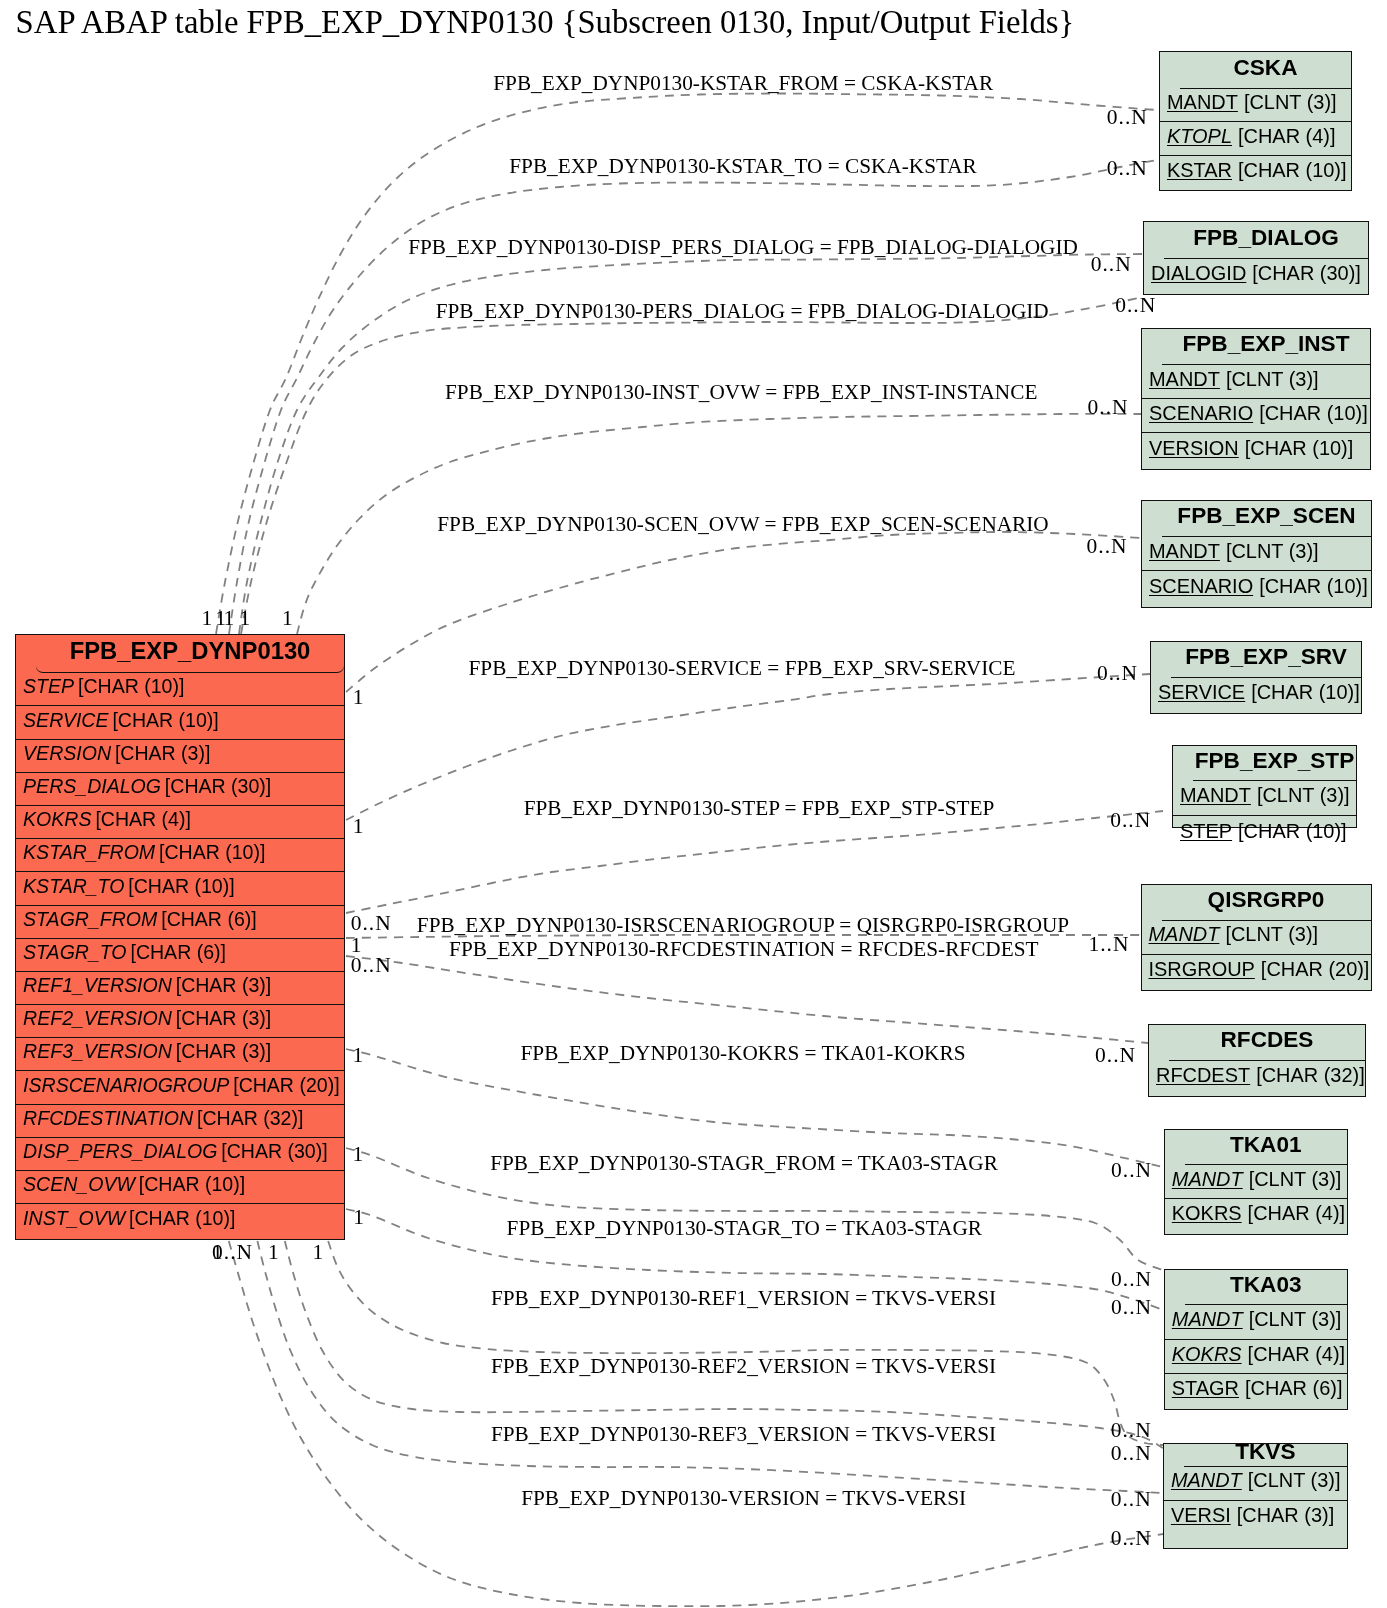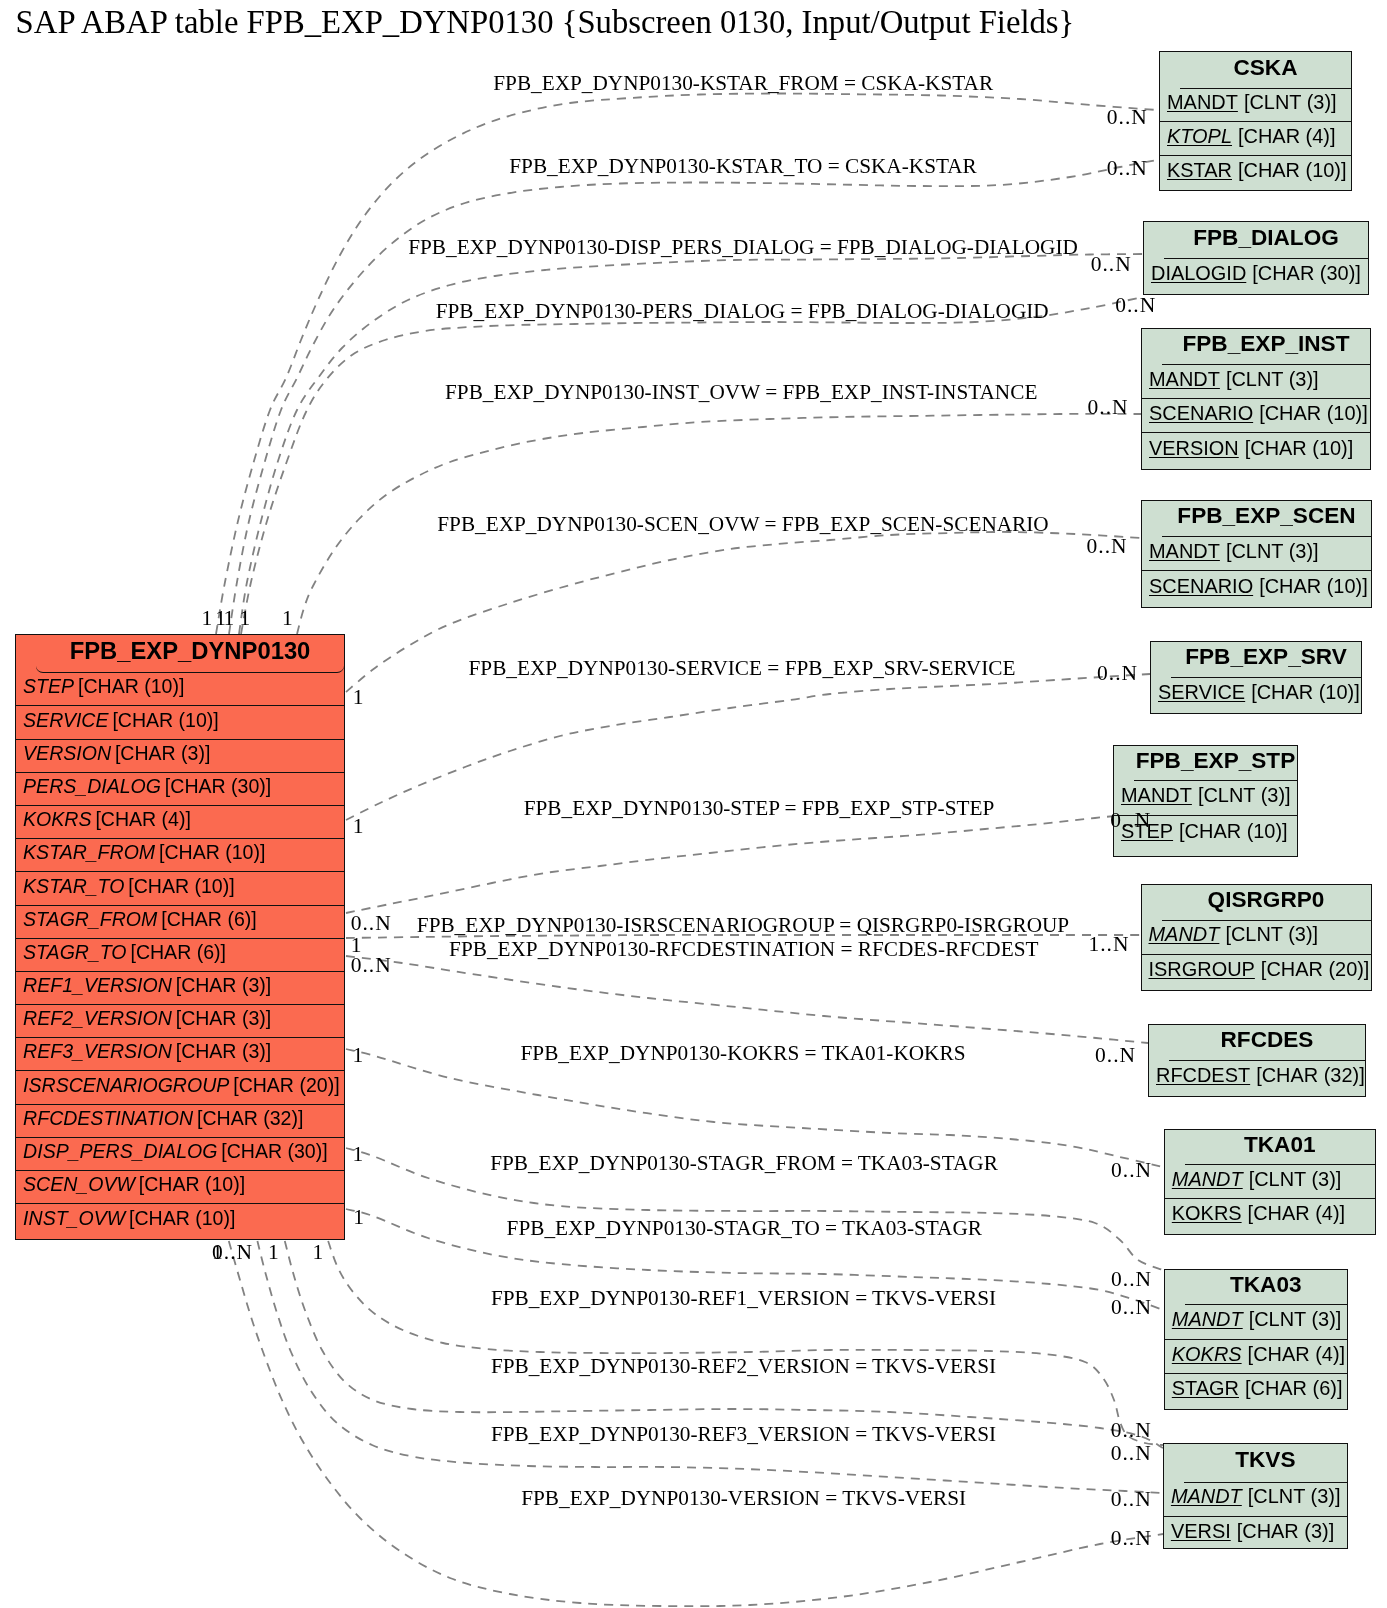--- a/index.html
+++ b/index.html
@@ -167,21 +167,21 @@
       <span class="ty">[CHAR (10)]</span>
     </div>
   </div>
 <div class="ent" style="left:1150px;top:640.5px;width:212px;height:73.9px">
     <div class="hdr" style="height:36.5px">FPB_EXP_SRV</div>
     <div class="row last" style="height:34px">
       <span class="u">SERVICE</span>
       <span class="ty">[CHAR (10)]</span>
     </div>
   </div>
-<div class="ent" style="left:1113px;top:745px;width:185px;height:112px">
+<div class="ent" style="left:1172px;top:745px;width:185px;height:83px">
     <div class="hdr" style="height:35.2px">FPB_EXP_STP</div>
     <div class="row" style="height:35px">
       <span class="u">MANDT</span>
       <span class="ty">[CLNT (3)]</span>
     </div>
     <div class="row last" style="height:35px">
       <span class="u">STEP</span>
       <span class="ty">[CHAR (10)]</span>
     </div>
   </div>
@@ -196,21 +196,21 @@
       <span class="ty">[CHAR (20)]</span>
     </div>
   </div>
 <div class="ent" style="left:1148px;top:1023.7px;width:218px;height:73.6px">
     <div class="hdr" style="height:35.9px">RFCDES</div>
     <div class="row last" style="height:34.3px">
       <span class="u">RFCDEST</span>
       <span class="ty">[CHAR (32)]</span>
     </div>
   </div>
-<div class="ent" style="left:1163.8px;top:1129.4px;width:212px;height:106.0px">
+<div class="ent" style="left:1163.8px;top:1129.4px;width:184px;height:106.0px">
     <div class="hdr" style="height:34.4px">TKA01</div>
     <div class="row" style="height:34.1px">
       <span class="u it">MANDT</span>
       <span class="ty">[CLNT (3)]</span>
     </div>
     <div class="row last" style="height:34.1px">
       <span class="u">KOKRS</span>
       <span class="ty">[CHAR (4)]</span>
     </div>
   </div>
@@ -223,21 +223,21 @@
     <div class="row" style="height:34.2px">
       <span class="u it">KOKRS</span>
       <span class="ty">[CHAR (4)]</span>
     </div>
     <div class="row last" style="height:34.2px">
       <span class="u">STAGR</span>
       <span class="ty">[CHAR (6)]</span>
     </div>
   </div>
 <div class="ent" style="left:1162.9px;top:1442.6px;width:185px;height:106.8px">
-    <div class="hdr" style="height:39px">TKVS</div>
+    <div class="hdr" style="height:23px">TKVS</div>
     <div class="row" style="height:34.2px">
       <span class="u it">MANDT</span>
       <span class="ty">[CLNT (3)]</span>
     </div>
     <div class="row last" style="height:34.2px">
       <span class="u">VERSI</span>
       <span class="ty">[CHAR (3)]</span>
     </div>
   </div>
 <div class="elabel" style="left:743.2px;top:70.8px">FPB_EXP_DYNP0130-KSTAR_FROM = CSKA-KSTAR</div>

